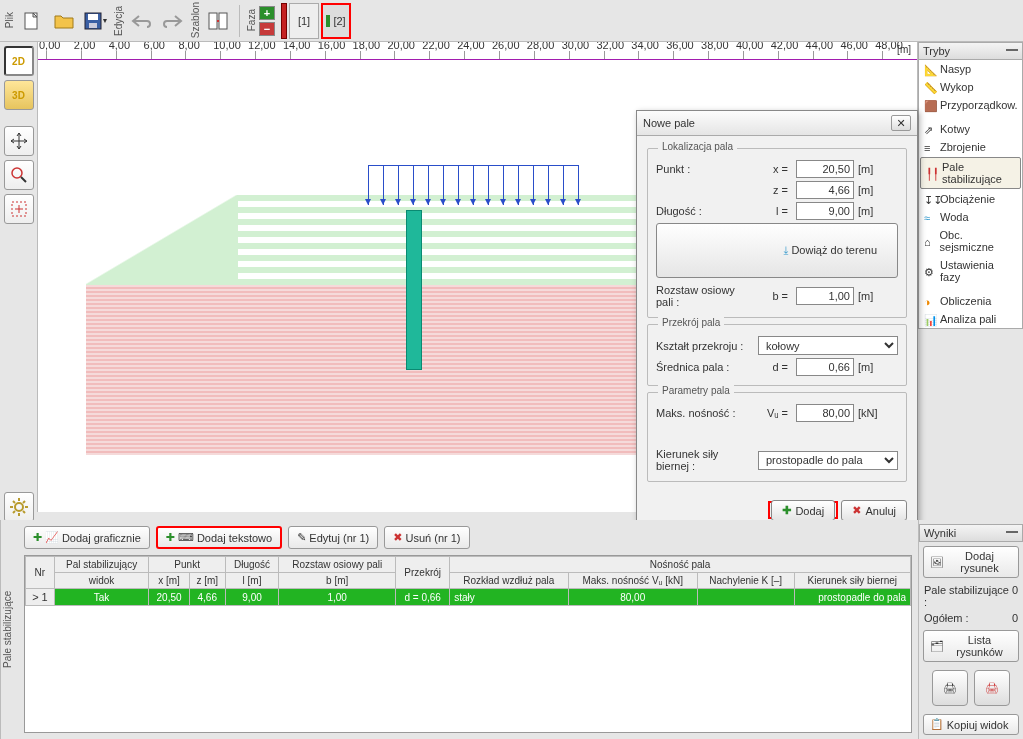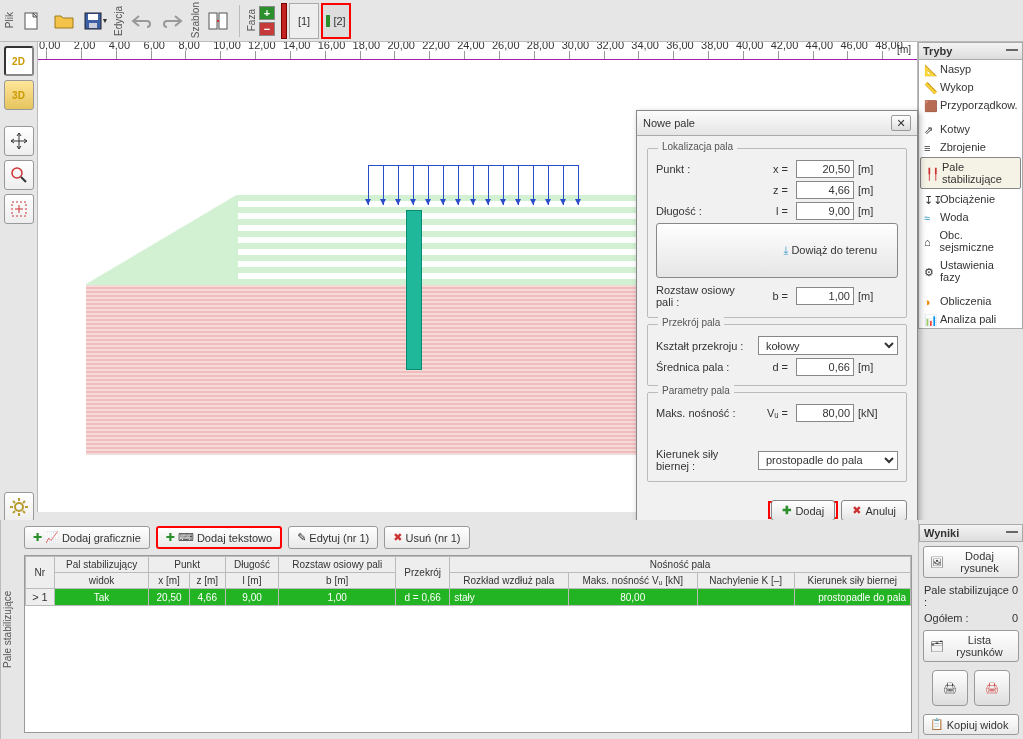--- a/index.html
+++ b/index.html
@@ -22,21 +22,21 @@
   .scene{position:relative;height:440px}
   .soil2{position:absolute;left:48px;right:0;top:225px;height:170px;background:repeating-linear-gradient(0deg,#f5dada 0,#f5dada 2px,#f1bcbc 2px,#f1bcbc 4px)}
   .soil1{position:absolute;left:200px;right:0;top:135px;height:90px;background:repeating-linear-gradient(0deg,#d2f0d2 0,#d2f0d2 6px,transparent 6px,transparent 12px)}
   .slope{position:absolute;left:48px;top:135px;width:152px;height:90px;background:linear-gradient(to bottom right,transparent 49%,#d2f0d2 50%);}
   .pile{position:absolute;left:368px;top:150px;width:16px;height:160px;background:#1fb89a;border:1px solid #0a8a72}
   .load-arrows{position:absolute;left:330px;top:105px;width:210px;height:45px;}
   .ar{position:absolute;width:1px;height:40px;background:#2a4ec9}
   .ar::after{content:"";position:absolute;bottom:-3px;left:-3px;border:3px solid transparent;border-top:6px solid #2a4ec9}
   .load-bar{position:absolute;top:0;left:0;right:0;height:1px;background:#2a4ec9}
   .right-panel{width:105px;background:#e6e6e6;display:flex;flex-direction:column}
-  .panelhdr{background:linear-gradient(#f4f4f4,#ddd);border:1px solid #aaa;padding:2px 4px;font-weight:bold;display:flex;justify-content:space-between;align-items:center}
+  .panelhdr{background:linear-gradient(#f4f4f4,#ddd);border:1px solid #aaa;padding:2px 4px;font-weight:normal;display:flex;justify-content:space-between;align-items:center}
   .mini{width:12px;height:4px;border-top:2px solid #666}
   .modes{border:1px solid #aaa;border-top:none;background:#fff}
   .mode{padding:3px 5px;display:flex;align-items:center;gap:4px;cursor:default}
   .mode.sel{border:1px solid #888;background:#f5f2e6;margin:1px;border-radius:2px}
   .mic{width:12px;height:10px;display:inline-block}
   .resrow{padding:2px 5px;display:flex;justify-content:space-between}
   .resbtn{margin:4px;padding:3px 6px;border:1px solid #999;background:linear-gradient(#fff,#e9e9e9);border-radius:3px;display:flex;align-items:center;gap:3px}
   .printrow{display:flex;gap:6px;justify-content:center;padding:4px}
   .prn{width:36px;height:36px;border:1px solid #999;border-radius:4px;background:linear-gradient(#fff,#ddd);display:flex;align-items:center;justify-content:center}
   

